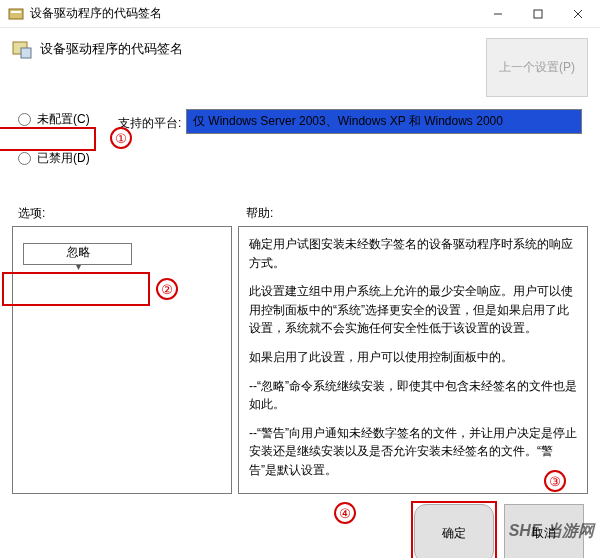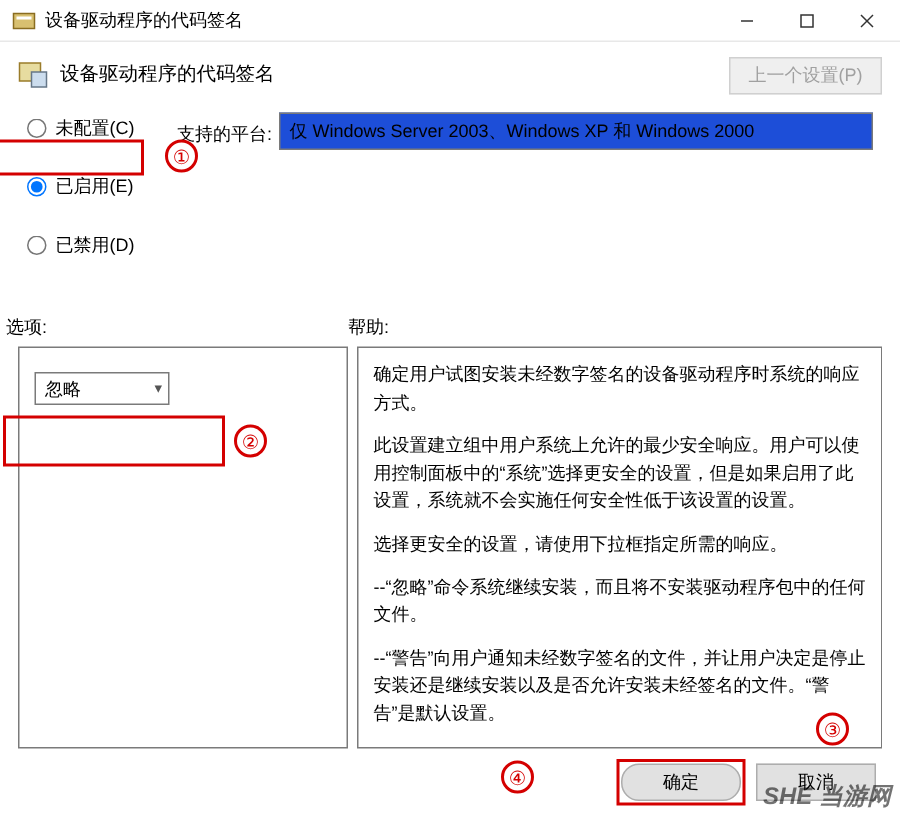--- a/index.html
+++ b/index.html
@@ -6,42 +6,42 @@
 body { font-family: "Microsoft YaHei", "Segoe UI", sans-serif; font-size: 12px; background: #fff; color: #000; width: 600px; height: 558px; overflow: hidden; }
 .titlebar { height: 28px; display: flex; align-items: center; padding: 0 2px 0 8px; border-bottom: 1px solid #e8e8e8; }
 .titlebar .icon { width: 16px; height: 16px; margin-right: 6px; display: inline-flex; align-items: center; justify-content: center; }
 .titlebar .title { flex: 1; font-size: 12px; }
 .winctl { display: flex; }
 .winctl div { width: 40px; height: 26px; display: flex; align-items: center; justify-content: center; color: #333; }
 .header { padding: 10px 12px 6px 12px; display: flex; align-items: flex-start; }
 .header .hicon { width: 20px; height: 20px; margin-right: 8px; margin-top: 2px; }
 .header .htitle { flex: 1; font-size: 13px; padding-top: 2px; }
 .header .navbtns { display: flex; gap: 10px; }
-.btn { border: 1px solid #adadad; background: #e1e1e1; padding: 3px 12px; font-size: 12px; min-width: 80px; text-align: center; cursor: default; }
+.btn { border: 1px solid #adadad; background: #e1e1e1; padding: 20px 12px; font-size: 12px; min-width: 80px; text-align: center; cursor: default; }
 .btn.disabled { color: #a0a0a0; background: #efefef; border-color: #d0d0d0; }
 .body1 { padding: 6px 16px 2px 18px; display: flex; }
 .radios { width: 100px; padding-top: 2px; }
 .radio { display: flex; align-items: center; margin-bottom: 22px; cursor: default; }
 .radio input { margin-right: 6px; }
 .fieldcol { flex: 1; }
 .row { display: flex; margin-bottom: 8px; }
 .row .lbl { width: 68px; padding-top: 4px; }
 .txtbox { flex: 1; border: 1px solid #7a7a7a; background: #fff; height: 58px; padding: 2px 4px; overflow: auto; }
 .platline { display: flex; align-items: center; }
 .platline .platbox { flex: 1; border: 1px solid #7a7a7a; padding: 3px 6px; background: #1d4ed8; margin-right: 2px; overflow: hidden; white-space: nowrap; }
 .hl { position: absolute; border: 2px solid #d40000; pointer-events: none; }
 .circ { position: absolute; border: 2px solid #d40000; border-radius: 50%; width: 22px; height: 22px; display: flex; align-items: center; justify-content: center; color: #d40000; font-size: 13px; pointer-events: none; }
-.labels2 { display: flex; padding: 14px 16px 4px 4px; }
+.labels2 { display: flex; padding: 14px 16px 4px 18px; }
 .labels2 .l { width: 228px; }
 .panels { display: flex; padding: 0 12px 0 12px; gap: 6px; height: 268px; }
 .pane { border: 1px solid #7a7a7a; background: #fff; padding: 8px 10px; overflow: hidden; font-size: 12px; }
 .pane.left { width: 220px; }
 .pane.right { flex: 1; line-height: 1.55; overflow-y: auto; }
 .pane.right p { margin-bottom: 10px; }
-.drop { border: 1px solid #7a7a7a; width: 90px; height: 22px; display: flex; align-items: center; padding: 0 4px 0 6px; margin-top: 8px; background: #fff; justify-content: space-between; }
+.drop { border: 1px solid #7a7a7a; width: 109px; height: 22px; display: flex; align-items: center; padding: 0 4px 0 6px; margin-top: 8px; background: #fff; justify-content: space-between; flex-direction: column; }
 .drop .chev { font-size: 10px; color: #555; }
 .footer { display: flex; justify-content: flex-end; gap: 10px; padding: 10px 16px 8px 0; }
 .wm { position: absolute; right: 6px; bottom: 16px; font-size: 16px; font-style: italic; color: rgba(0,0,0,0.55); font-weight: 600; pointer-events: none; }
 </style>
 </head>
 <body>
 
 <div class="titlebar">
   <span class="icon">
     <svg width="16" height="16" viewBox="0 0 16 16">
@@ -83,24 +83,20 @@
   </div>
 </div>
 
 <div class="body1" style="position:relative;">
   <div class="radios">
     <label class="radio">
         <input type="radio" name="cfg" style="">
         <span>未配置(C)</span>
       </label>
     <label class="radio">
-        <input type="radio" name="cfg" checked="" style="">
-        <span>已启用(E)</span>
-      </label>
-    <label class="radio">
         <input type="radio" name="cfg" style="">
         <span>已禁用(D)</span>
       </label>
   </div>
   <div class="fieldcol">
     <div class="row platline">
       <span class="lbl">支持的平台:</span>
       <div class="platbox">仅 Windows Server 2003、Windows XP 和 Windows 2000</div>
     </div>
   </div>
@@ -116,22 +112,22 @@
 <div class="panels" style="position:relative;">
   <div class="pane left">
     <div class="drop">
       <span>忽略</span>
       <span class="chev">▾</span>
     </div>
   </div>
   <div class="pane right">
     <p>确定用户试图安装未经数字签名的设备驱动程序时系统的响应方式。</p>
     <p>此设置建立组中用户系统上允许的最少安全响应。用户可以使用控制面板中的“系统”选择更安全的设置，但是如果启用了此设置，系统就不会实施任何安全性低于该设置的设置。</p>
-    <p>选择更安全的设置，请使用下拉框指定所需的响应。</p>
-    <p>--“忽略”命令系统继续安装，而且将不安装驱动程序包中的任何文件。</p>
+    <p>如果启用了此设置，用户可以使用控制面板中的。</p>
+    <p>--“忽略”命令系统继续安装，即使其中包含未经签名的文件也是如此。</p>
     <p>--“警告”向用户通知未经数字签名的文件，并让用户决定是停止安装还是继续安装以及是否允许安装未经签名的文件。“警告”是默认设置。</p>
     <p>--“阻止”命令系统拒绝安装未经签名的文件。结果是，安装将停止，而且将不安装驱动程序包中的任何文件。</p>
 
   </div>
   <div class="hl" style="left:2px; top:46px; width:148px; height:34px;"></div>
   <div class="circ" style="left:156px; top:52px;">②</div>
   <div class="circ" style="right:34px; bottom:2px;">③</div>
 </div>
 
 <div class="footer" style="position:relative;">

